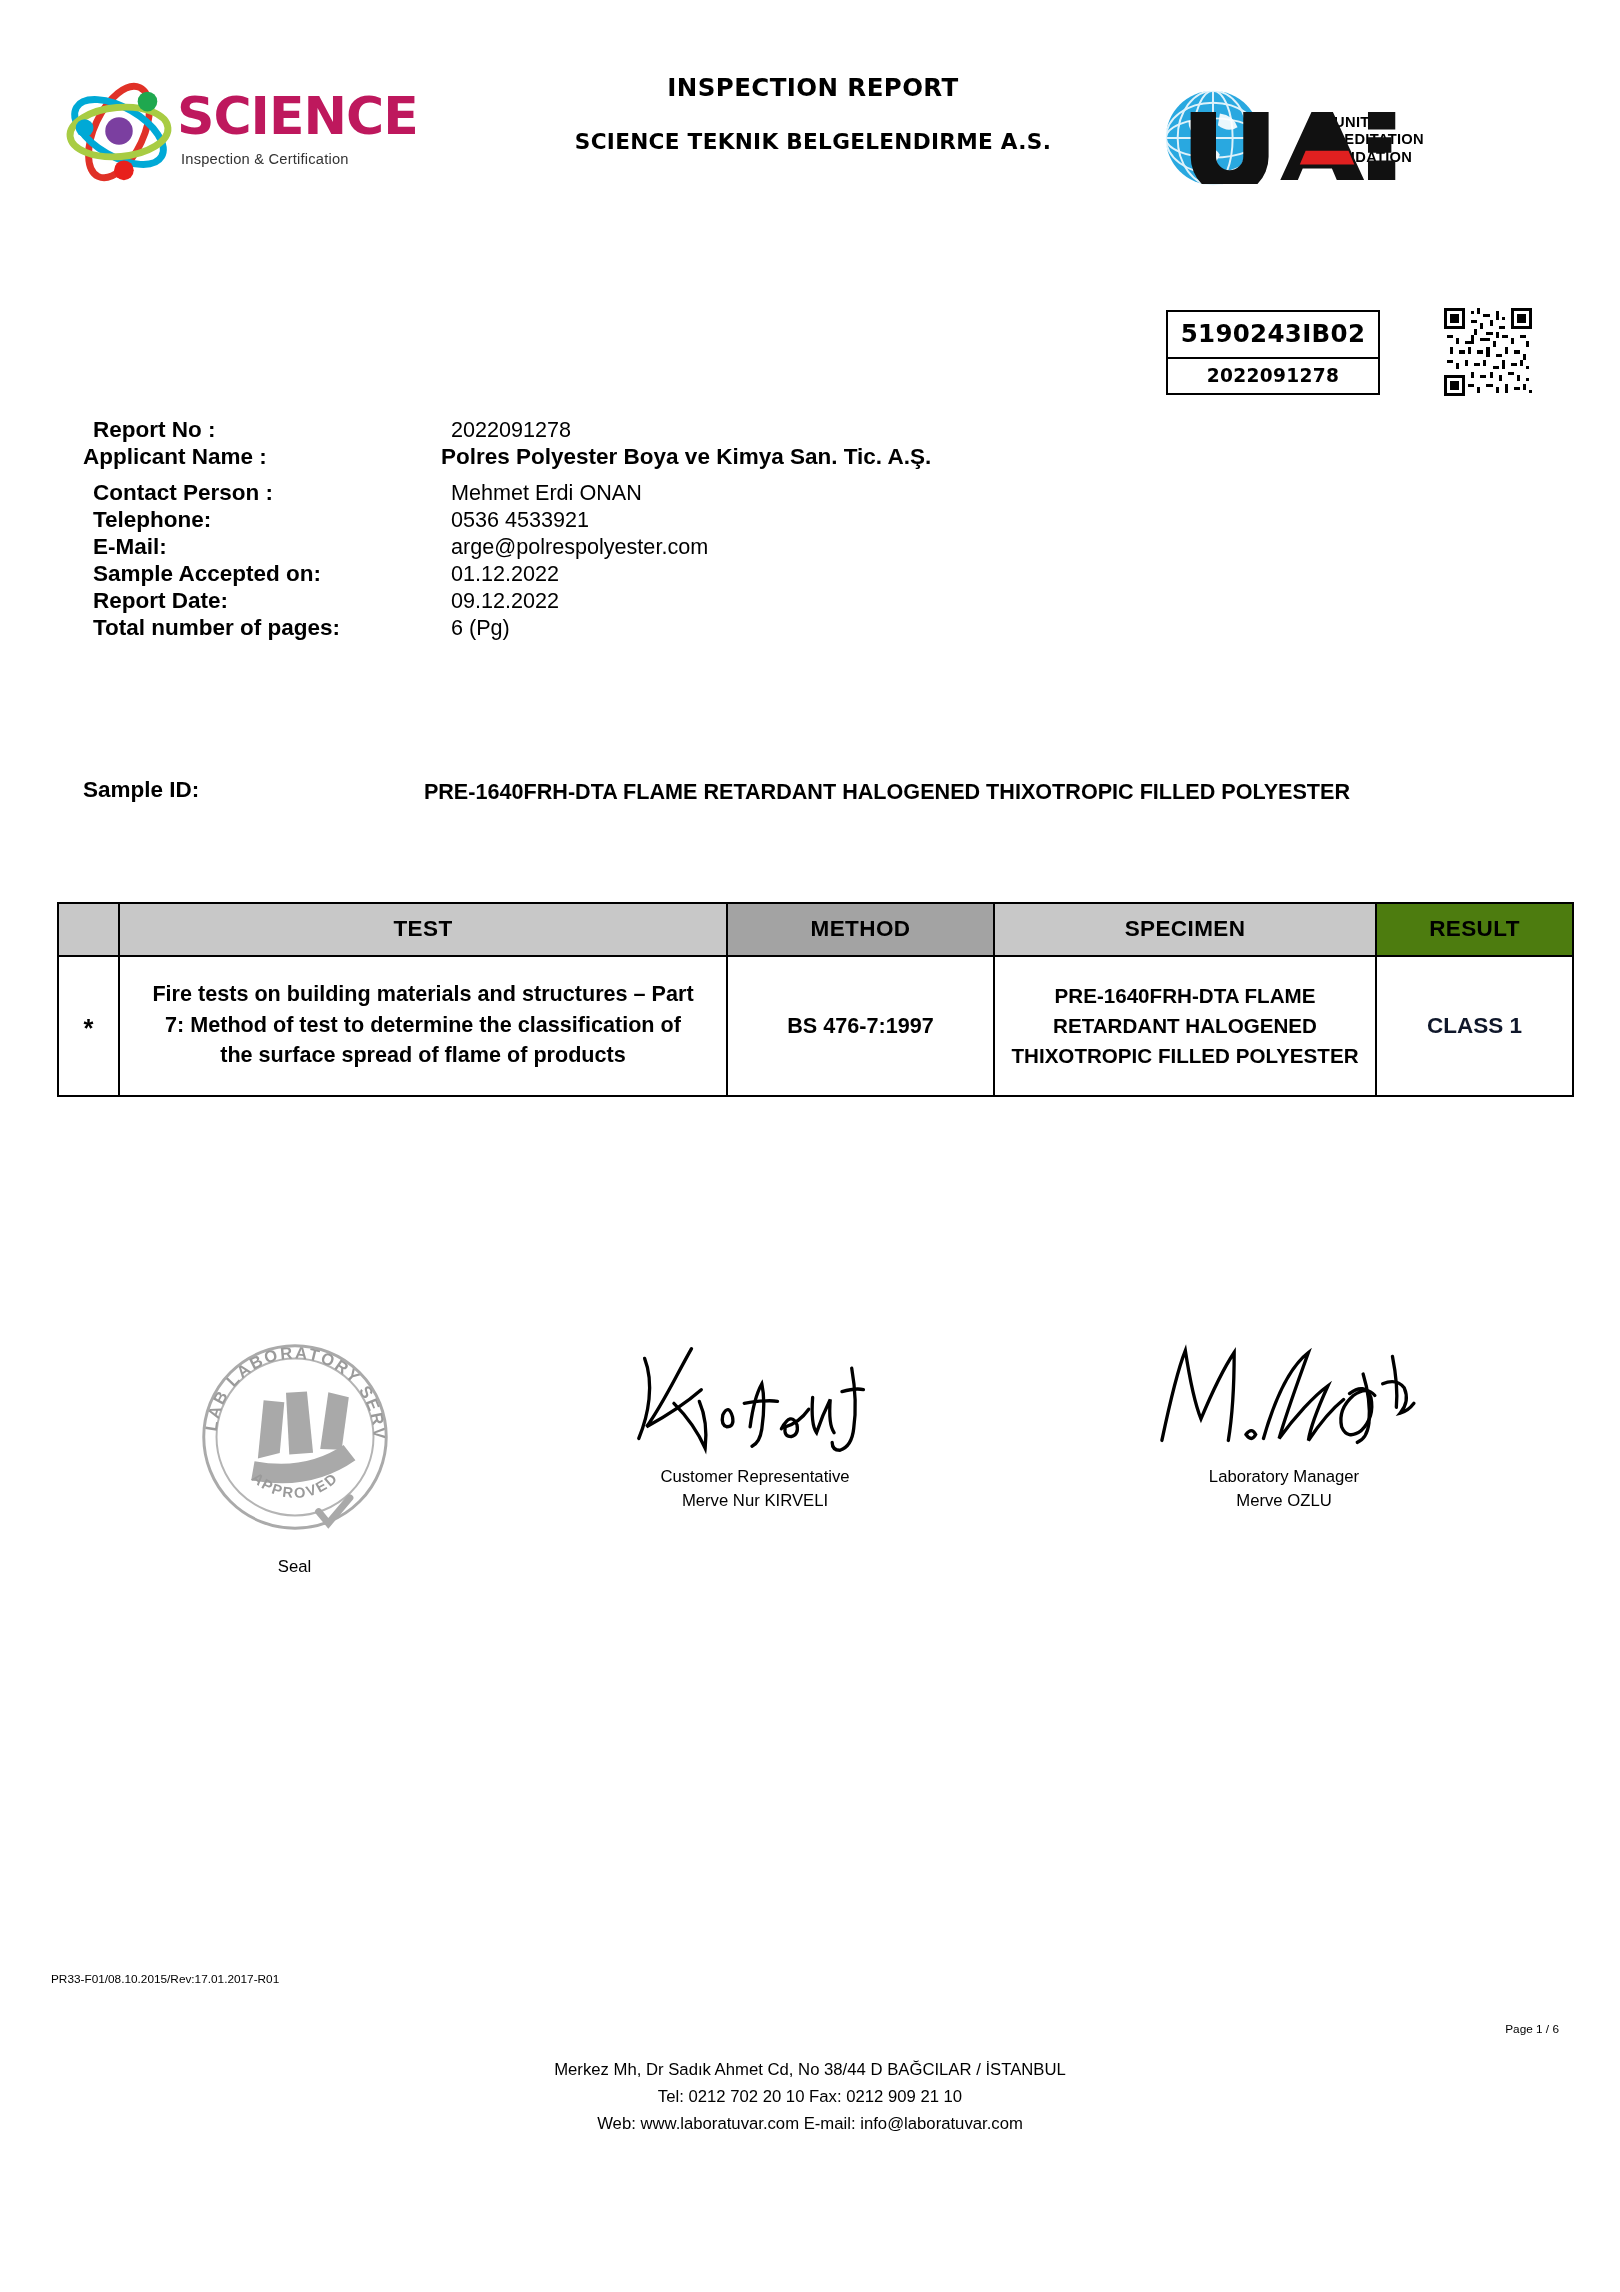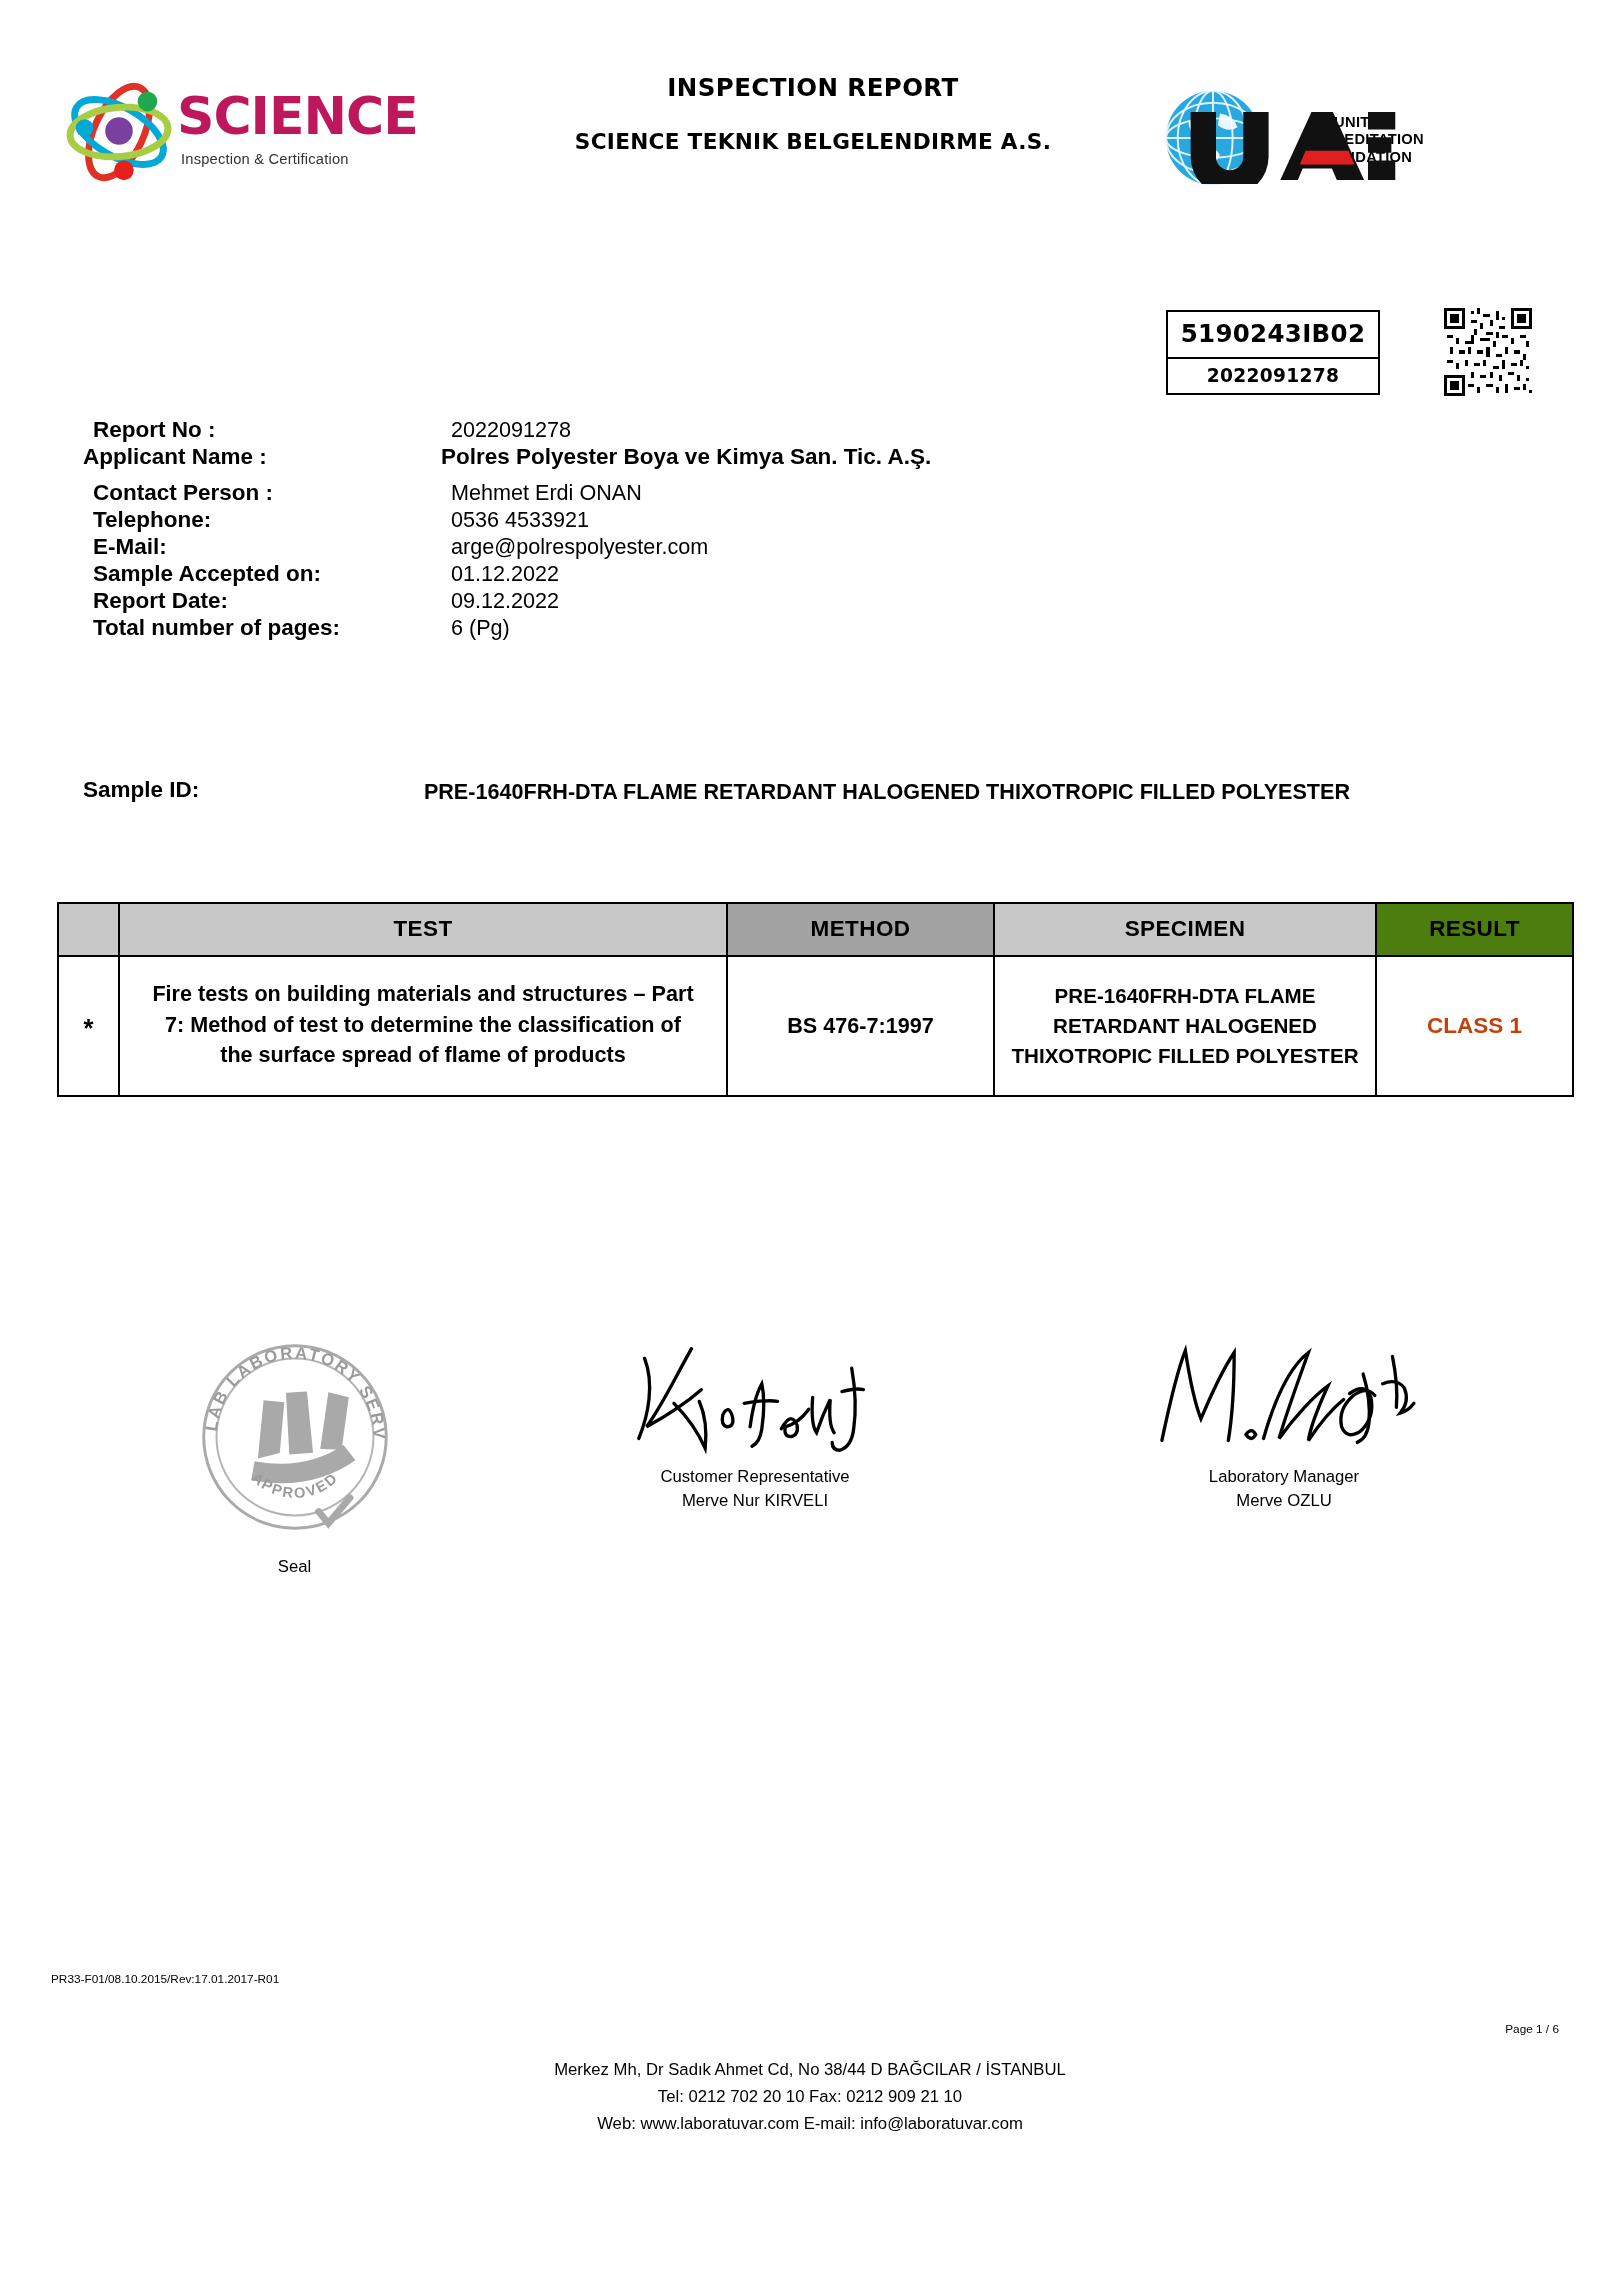--- a/index.html
+++ b/index.html
@@ -454,21 +454,21 @@
         <th style="background: rgb(200, 200, 200);">SPECIMEN</th>
         <th style="background: #4d7c0f; margin-left: 37px;">RESULT</th>
       </tr>
     </thead>
     <tbody>
       <tr>
         <td class="star-cell">*</td>
         <td class="test-cell">Fire tests on building materials and structures –  Part 7: Method of test to determine the classification of the surface spread of flame of products</td>
         <td class="method-cell">BS 476-7:1997</td>
         <td class="spec-cell">PRE-1640FRH-DTA FLAME RETARDANT HALOGENED THIXOTROPIC FILLED POLYESTER</td>
-        <td class="result-cell" style="color: #c2410c;">CLASS 1</td>
+        <td class="result-cell" style="color: #0f172a;">CLASS 1</td>
       </tr>
     </tbody>
   </table>
 
   <div class="sig-area">
 
     <div class="seal-box">
       <svg width="208" height="208" viewBox="0 0 212 212">
         <defs>
           <path id="arcTop" d="M 26 106 a 80 80 0 0 1 160 0" fill="none"></path>

